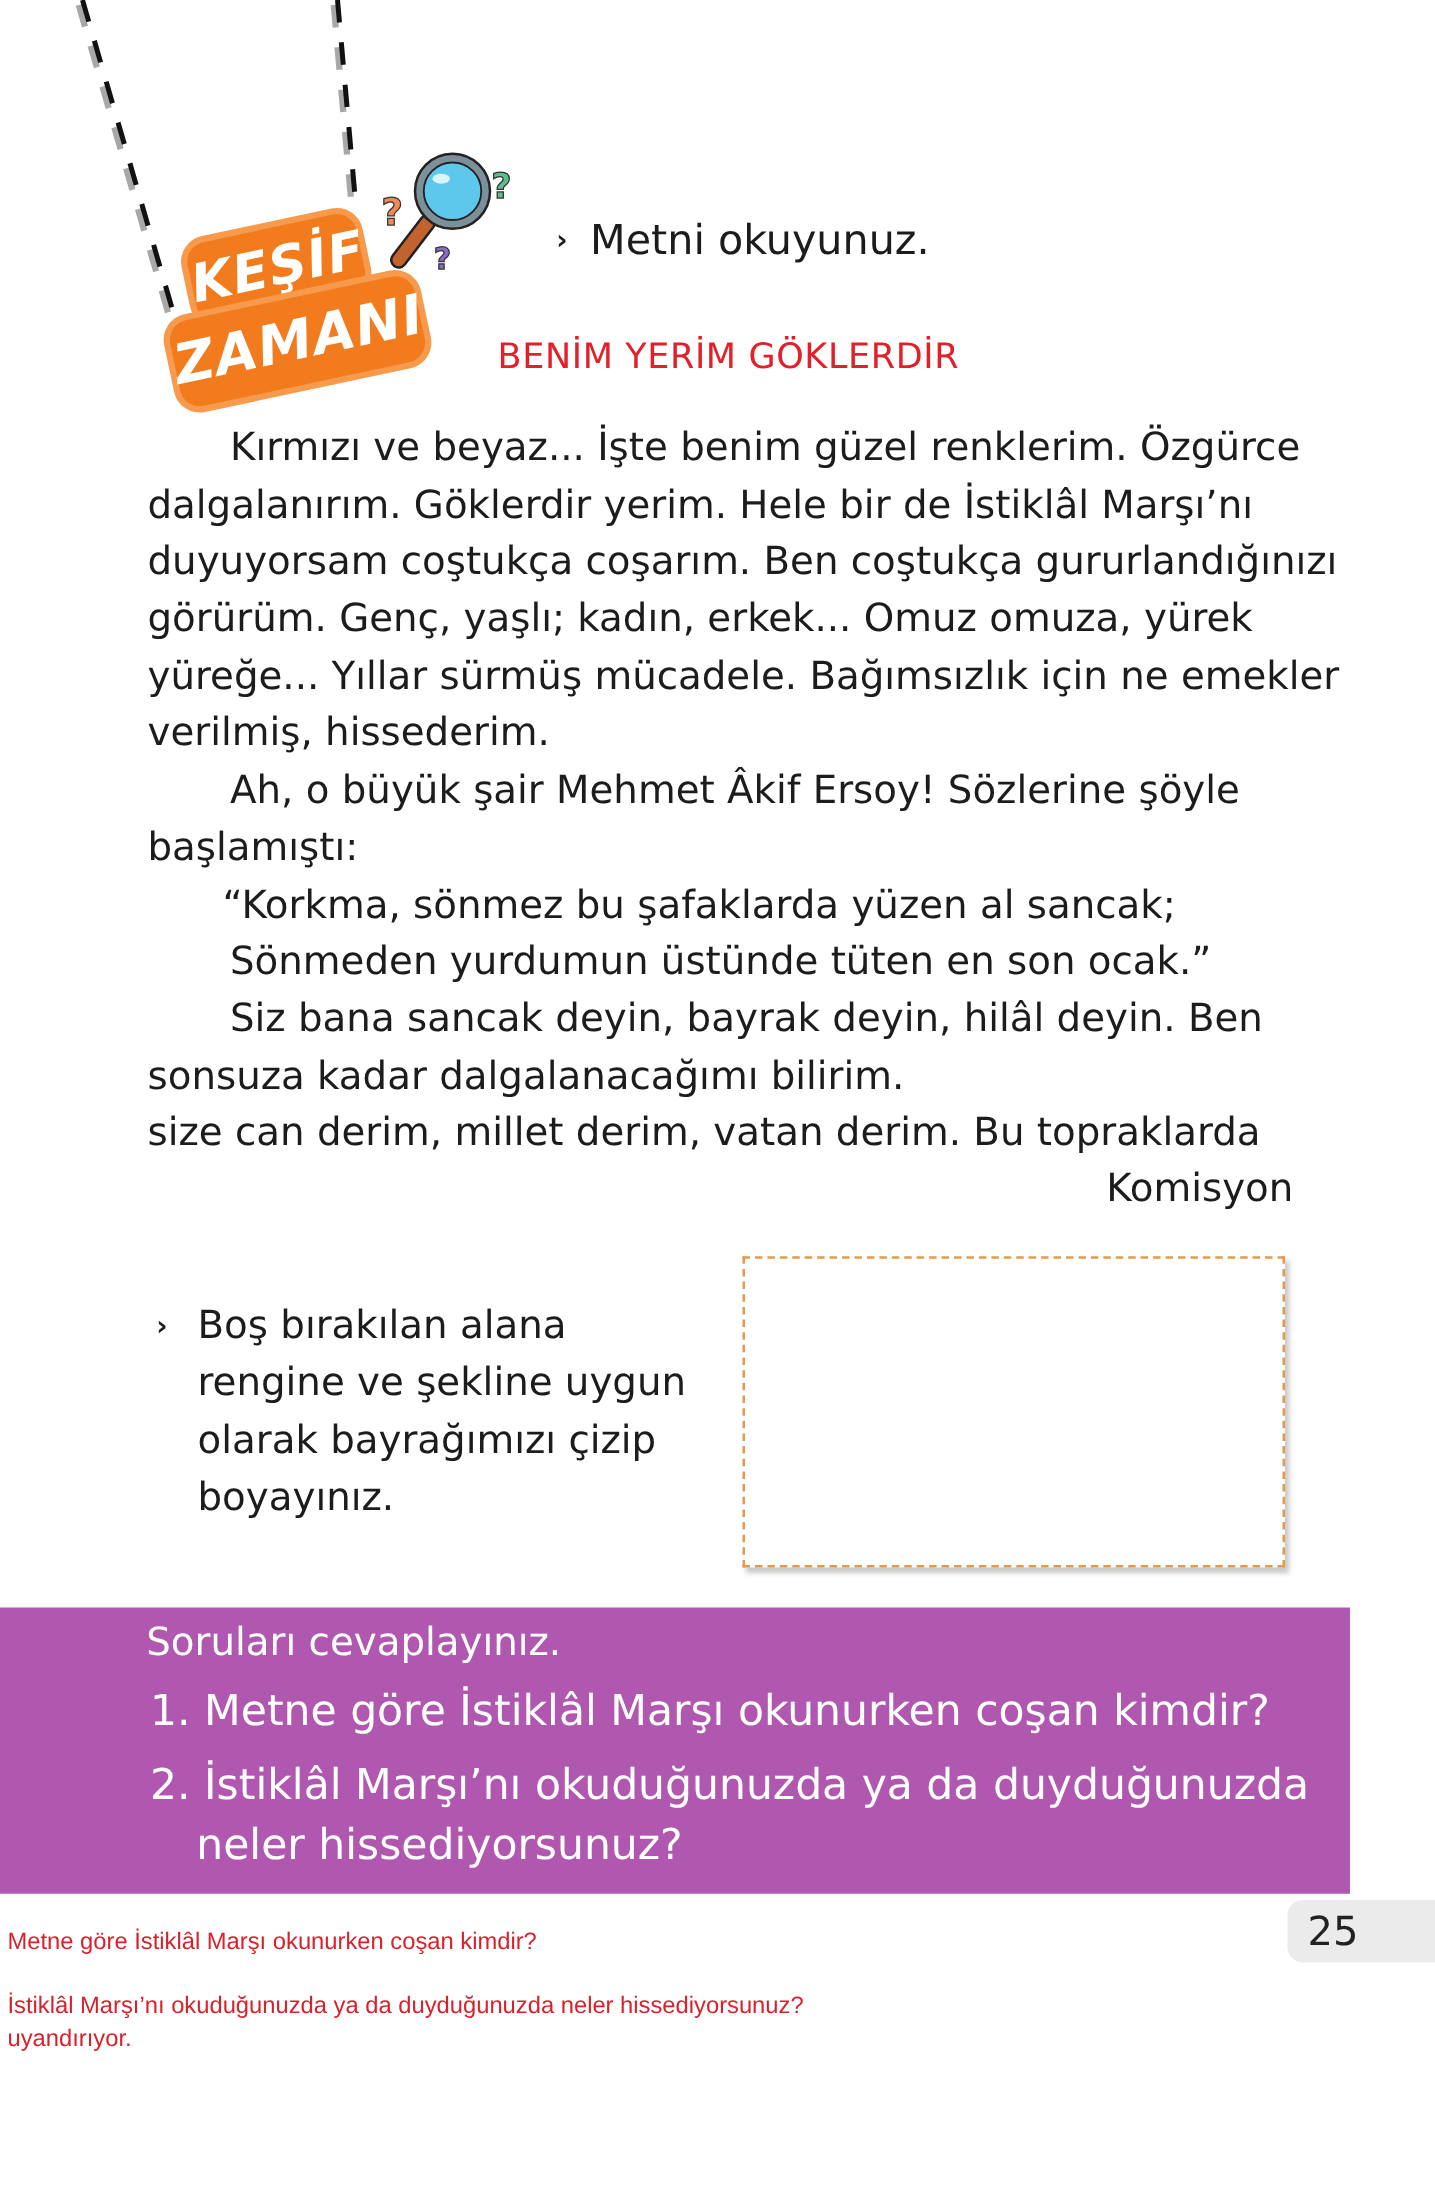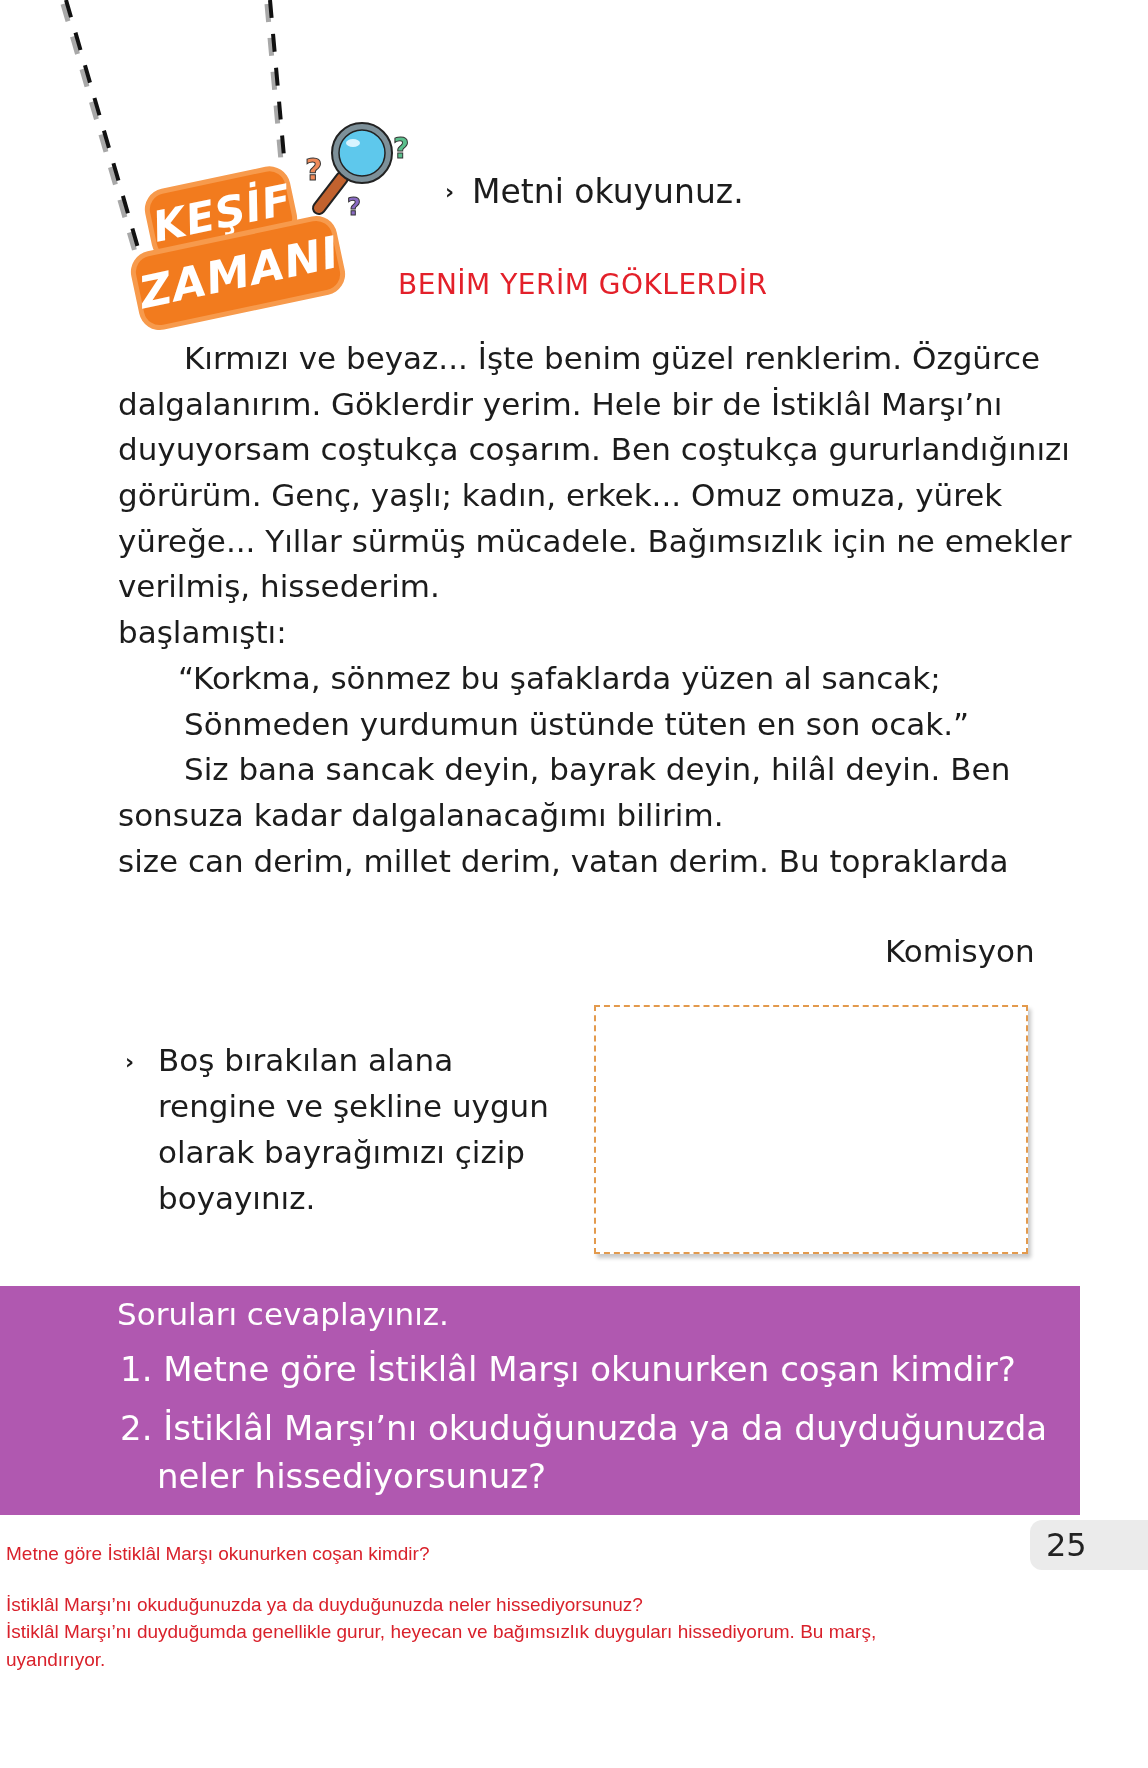--- a/index.html
+++ b/index.html
@@ -113,20 +113,21 @@
 
 <div class="title">BENİM YERİM GÖKLERDİR</div>
 
 <div class="body-text">
   <div class="ln ind">Kırmızı ve beyaz... İşte benim güzel renklerim. Özgürce</div>
   <div class="ln">dalgalanırım. Göklerdir yerim. Hele bir de İstiklâl Marşı’nı</div>
   <div class="ln">duyuyorsam coştukça coşarım. Ben coştukça gururlandığınızı</div>
   <div class="ln">görürüm. Genç, yaşlı; kadın, erkek... Omuz omuza, yürek</div>
   <div class="ln">yüreğe... Yıllar sürmüş mücadele. Bağımsızlık için ne emekler</div>
   <div class="ln">verilmiş, hissederim.</div>
+  <div class="ln ind">Ah, o büyük şair Mehmet Âkif Ersoy! Sözlerine şöyle</div>
   <div class="ln">başlamıştı:</div>
   <div class="ln ind-q">“Korkma, sönmez bu şafaklarda yüzen al sancak;</div>
   <div class="ln ind-q2">Sönmeden yurdumun üstünde tüten en son ocak.”</div>
   <div class="ln ind">Siz bana sancak deyin, bayrak deyin, hilâl deyin. Ben</div>
   <div class="ln">sonsuza kadar dalgalanacağımı bilirim.</div>
   <div class="ln">size can derim, millet derim, vatan derim. Bu topraklarda</div>
 </div>
 <div class="signature">Komisyon</div>
 
 <div class="task">
@@ -146,15 +147,14 @@
   <div class="q q2">2. İstiklâl Marşı’nı okuduğunuzda ya da duyduğunuzda</div>
   <div class="q q2b">neler hissediyorsunuz?</div>
 </div>
 
 <div class="page-num">25</div>
 
 <div class="answers">
   <div class="ln">Metne göre İstiklâl Marşı okunurken coşan kimdir?</div>
   <div class="gap"></div>
   <div class="ln">İstiklâl Marşı’nı okuduğunuzda ya da duyduğunuzda neler hissediyorsunuz?</div>
-  <div class="ln">İstiklâl Marşı’nı duyduğumda genellikle gurur, heyecan ve bağımsızlık duyguları hissediyorum. Bu marş,</div>
   <div class="ln">uyandırıyor.</div>
 </div>
 
 </body></html>

